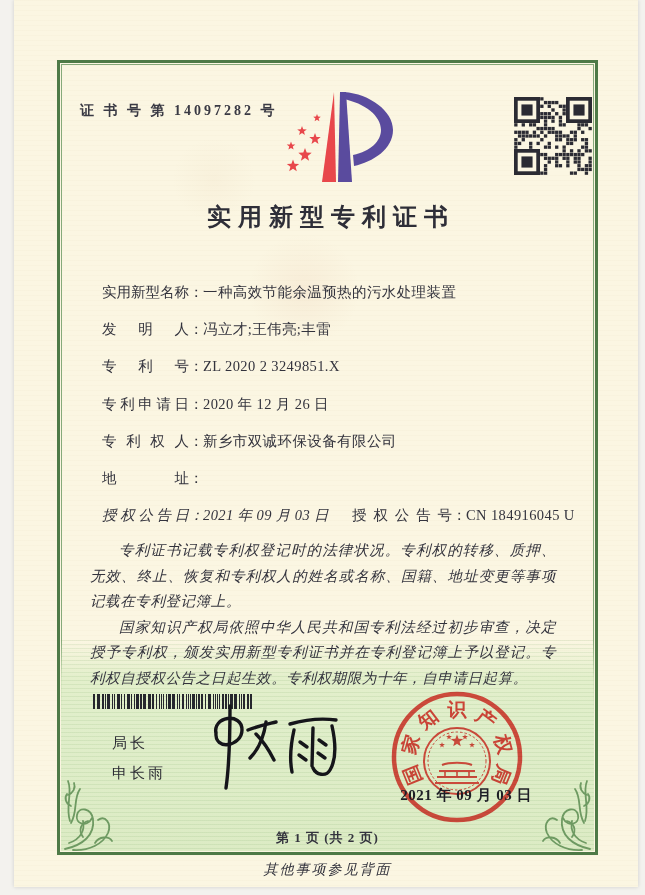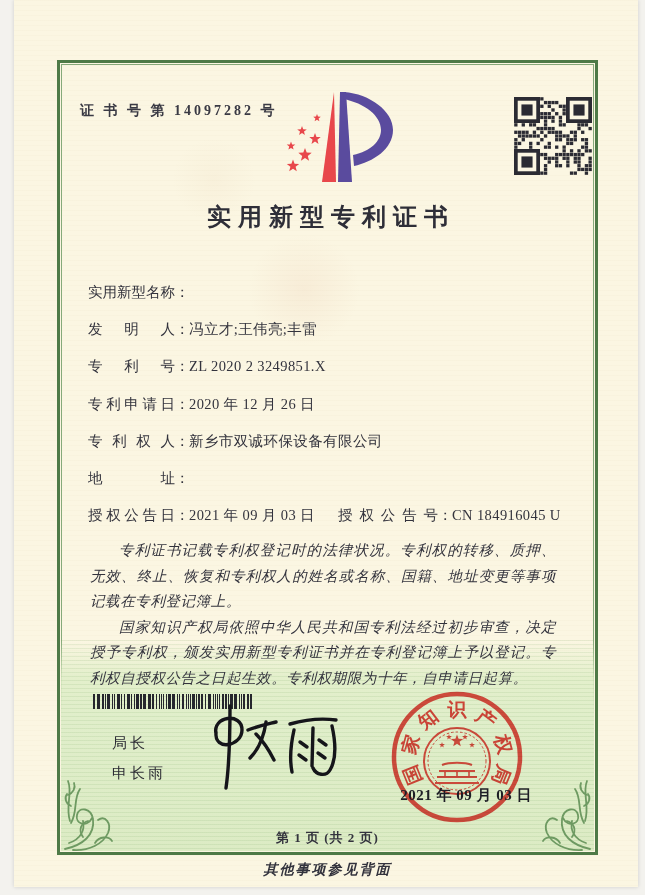--- a/index.html
+++ b/index.html
@@ -34,24 +34,24 @@
   }
   .cert-no {
     position:absolute; left:66px; top:102px; font-size:14px; letter-spacing:3px; color:#3a3a44;font-weight:bold;
   }
   .logo { position:absolute; left:260px; top:84px; width:130px; height:106px; }
   .qr   { position:absolute; left:500px; top:97px; width:78px; height:78px; }
   .title {
     position:absolute; left:43px; top:201px; width:541px; text-align:center;
     font-size:24px; font-weight:600; letter-spacing:7px; color:#2e2e38; padding-left:7px;
   }
-  .fields { position:absolute; left:74px; top:274px; width:480px; }
+  .fields { position:absolute; left:88px; top:274px; width:480px; }
   .row { height:37.2px; display:flex; align-items:center; font-size:14.5px; color:#33333d; }
   .grp { display:flex; align-items:baseline; }
-  .grp1 { width:230px; }
+  .grp1 { width:230px;font-style:italic; }
   .flabel {
     display:inline-block; width:87px; text-align:justify; text-align-last:justify; white-space:nowrap;
   }
   .flabel2 {
     display:inline-block; width:100px; text-align:justify; text-align-last:justify; white-space:nowrap;margin-left:20px;
   }
   .colon { display:inline-block; width:14px; }
   .fvalue { letter-spacing:0.4px; white-space:nowrap; }
   .paras {
     position:absolute; left:76px; top:538px; width:466px;
@@ -71,21 +71,21 @@
   .seal-date {
     position:absolute; left:377px; top:786px; width:150px; text-align:center;
     font-size:15px; letter-spacing:0.5px; color:#1e1e26; font-weight:600;
   }
   .page-info {
     position:absolute; left:43px; top:829px; width:541px; text-align:center;
     font-size:13px; letter-spacing:1px; color:#33333d;font-weight:bold;
   }
   .back-note {
     position:absolute; left:43px; top:861px; width:541px; text-align:center;
-    font-size:14px; letter-spacing:2px; color:#33333d; font-style:italic;font-weight:bold;
+    font-size:14px; letter-spacing:2px; color:#33333d; font-style:italic;
   }
   .flourish { position:absolute; width:64px; height:102px; top:751px; }
   .flourish.left  { left:47px; }
   .flourish.right { left:516px; transform:scaleX(-1); }
 </style>
 </head>
 <body>
 
 <div class="paper">
 
@@ -291,20 +291,21 @@
         <rect x="70.77142857142857" y="74.4857142857143" width="3.3142857142857145" height="3.3142857142857145"></rect>
       </g>
   </svg>
 
   <div class="title">实用新型专利证书</div>
 
   <div class="fields">
     <div class="row">
       <span class="flabel">实用新型名称</span>
         <span class="colon">：</span>
+        <span class="fvalue">一种高效节能余温预热的污水处理装置</span>
     </div>
     <div class="row">
       <span class="flabel">发明人</span>
         <span class="colon">：</span>
         <span class="fvalue">冯立才;王伟亮;丰雷</span>
     </div>
     <div class="row">
       <span class="flabel">专利号</span>
         <span class="colon">：</span>
         <span class="fvalue">ZL 2020 2 3249851.X</span>

